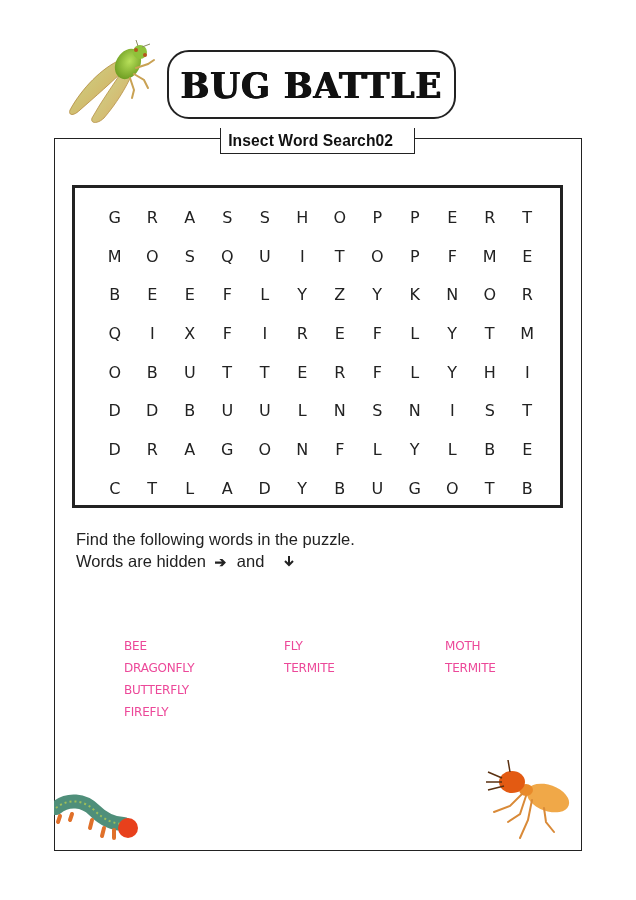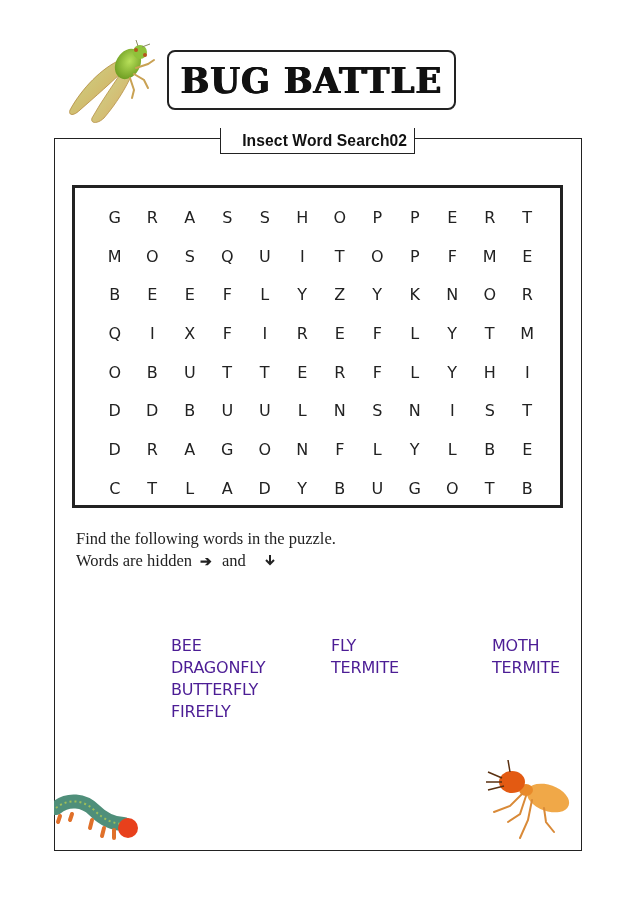--- a/index.html
+++ b/index.html
@@ -1,52 +1,52 @@
 <!DOCTYPE html>
 <html><head>
 <meta charset="utf-8">
 <style>
   html, body { margin:0; padding:0; background:#ffffff; }
   body { width:636px; height:900px; position:relative; overflow:hidden;
          font-family:"DejaVu Sans", sans-serif; color:#1a1a1a; }
 
   .cicada { position:absolute; left:62px; top:38px; width:100px; height:90px; }
 
-  .title-pill { position:absolute; left:167px; top:50px; width:289px; height:60px;
-    border:2px solid #222; border-radius:8px; box-sizing:border-box;
+  .title-pill { position:absolute; left:167px; top:50px; width:289px; height:69px;
+    border:2px solid #222; border-radius:22px; box-sizing:border-box;
     display:flex; align-items:center; justify-content:center; }
   .title-text { font-family:"DejaVu Serif", serif; font-weight:bold; font-size:34px;
     letter-spacing:1px; color:#111; transform:scaleY(1.05);
     text-shadow: 0.6px 0 0 #111, -0.6px 0 0 #111; }
 
   .frame { position:absolute; left:54px; top:138px; width:528px; height:713px;
     border:1.6px solid #222; box-sizing:border-box; }
   .notch { position:absolute; left:220px; top:128px; width:195px; height:26px;
     background:#fff; border:1.6px solid #222; border-top:none; box-sizing:border-box;
-    display:flex; align-items:center; justify-content:flex-end; }
+    display:flex; align-items:center; justify-content:flex-start; }
   .notch-text { font-family:"Liberation Sans", sans-serif; font-size:17px; font-weight:bold;
     color:#111; letter-spacing:0.1px; transform:scaleX(0.92); white-space:nowrap; }
 
   .grid-box { position:absolute; left:72px; top:185px; width:491px; height:323px;
     border:3px solid #222; box-sizing:border-box; }
   .grid { position:absolute; left:96px; top:198px; width:450px; }
   .grid-row { display:flex; height:38.7px; align-items:center; }
   .cell { width:37.5px; text-align:center; font-family:"DejaVu Sans", sans-serif;
     font-size:16px; color:#222; font-weight:normal; }
 
   .instructions { position:absolute; left:76px; top:528px; font-size:16.5px; line-height:22px;
-    color:#222; font-family:Liberation Serif, serif; }
+    color:#222; font-family:Liberation Sans, sans-serif; }
   .instructions .line { white-space:nowrap; }
   .arrow { display:inline-block; font-size:14px; font-weight:bold; margin:0 6px 0 4px; }
 
   .wordlist { position:absolute; left:124px; top:635px; display:flex; }
   .col { display:flex; flex-direction:column; }
   .col1 { width:160px; } .col2 { width:161px; } .col3 { width:100px; }
-  .word { font-size:16px; line-height:22px; color:#4c1d95; font-family:"DejaVu Sans", sans-serif;
-    letter-spacing:-0.2px; white-space:nowrap;margin-left:47px; }
+  .word { font-size:12px; line-height:22px; color:#ec4899; font-family:"DejaVu Sans", sans-serif;
+    letter-spacing:-0.2px; white-space:nowrap; }
 
   .caterpillar { position:absolute; left:54px; top:790px; width:90px; height:60px; }
   .termite { position:absolute; left:482px; top:760px; width:92px; height:80px; }
 </style>
 </head>
 <body>
 
 <div class="cicada">
   <svg width="100" height="90" viewBox="0 0 100 90">
     <defs>

